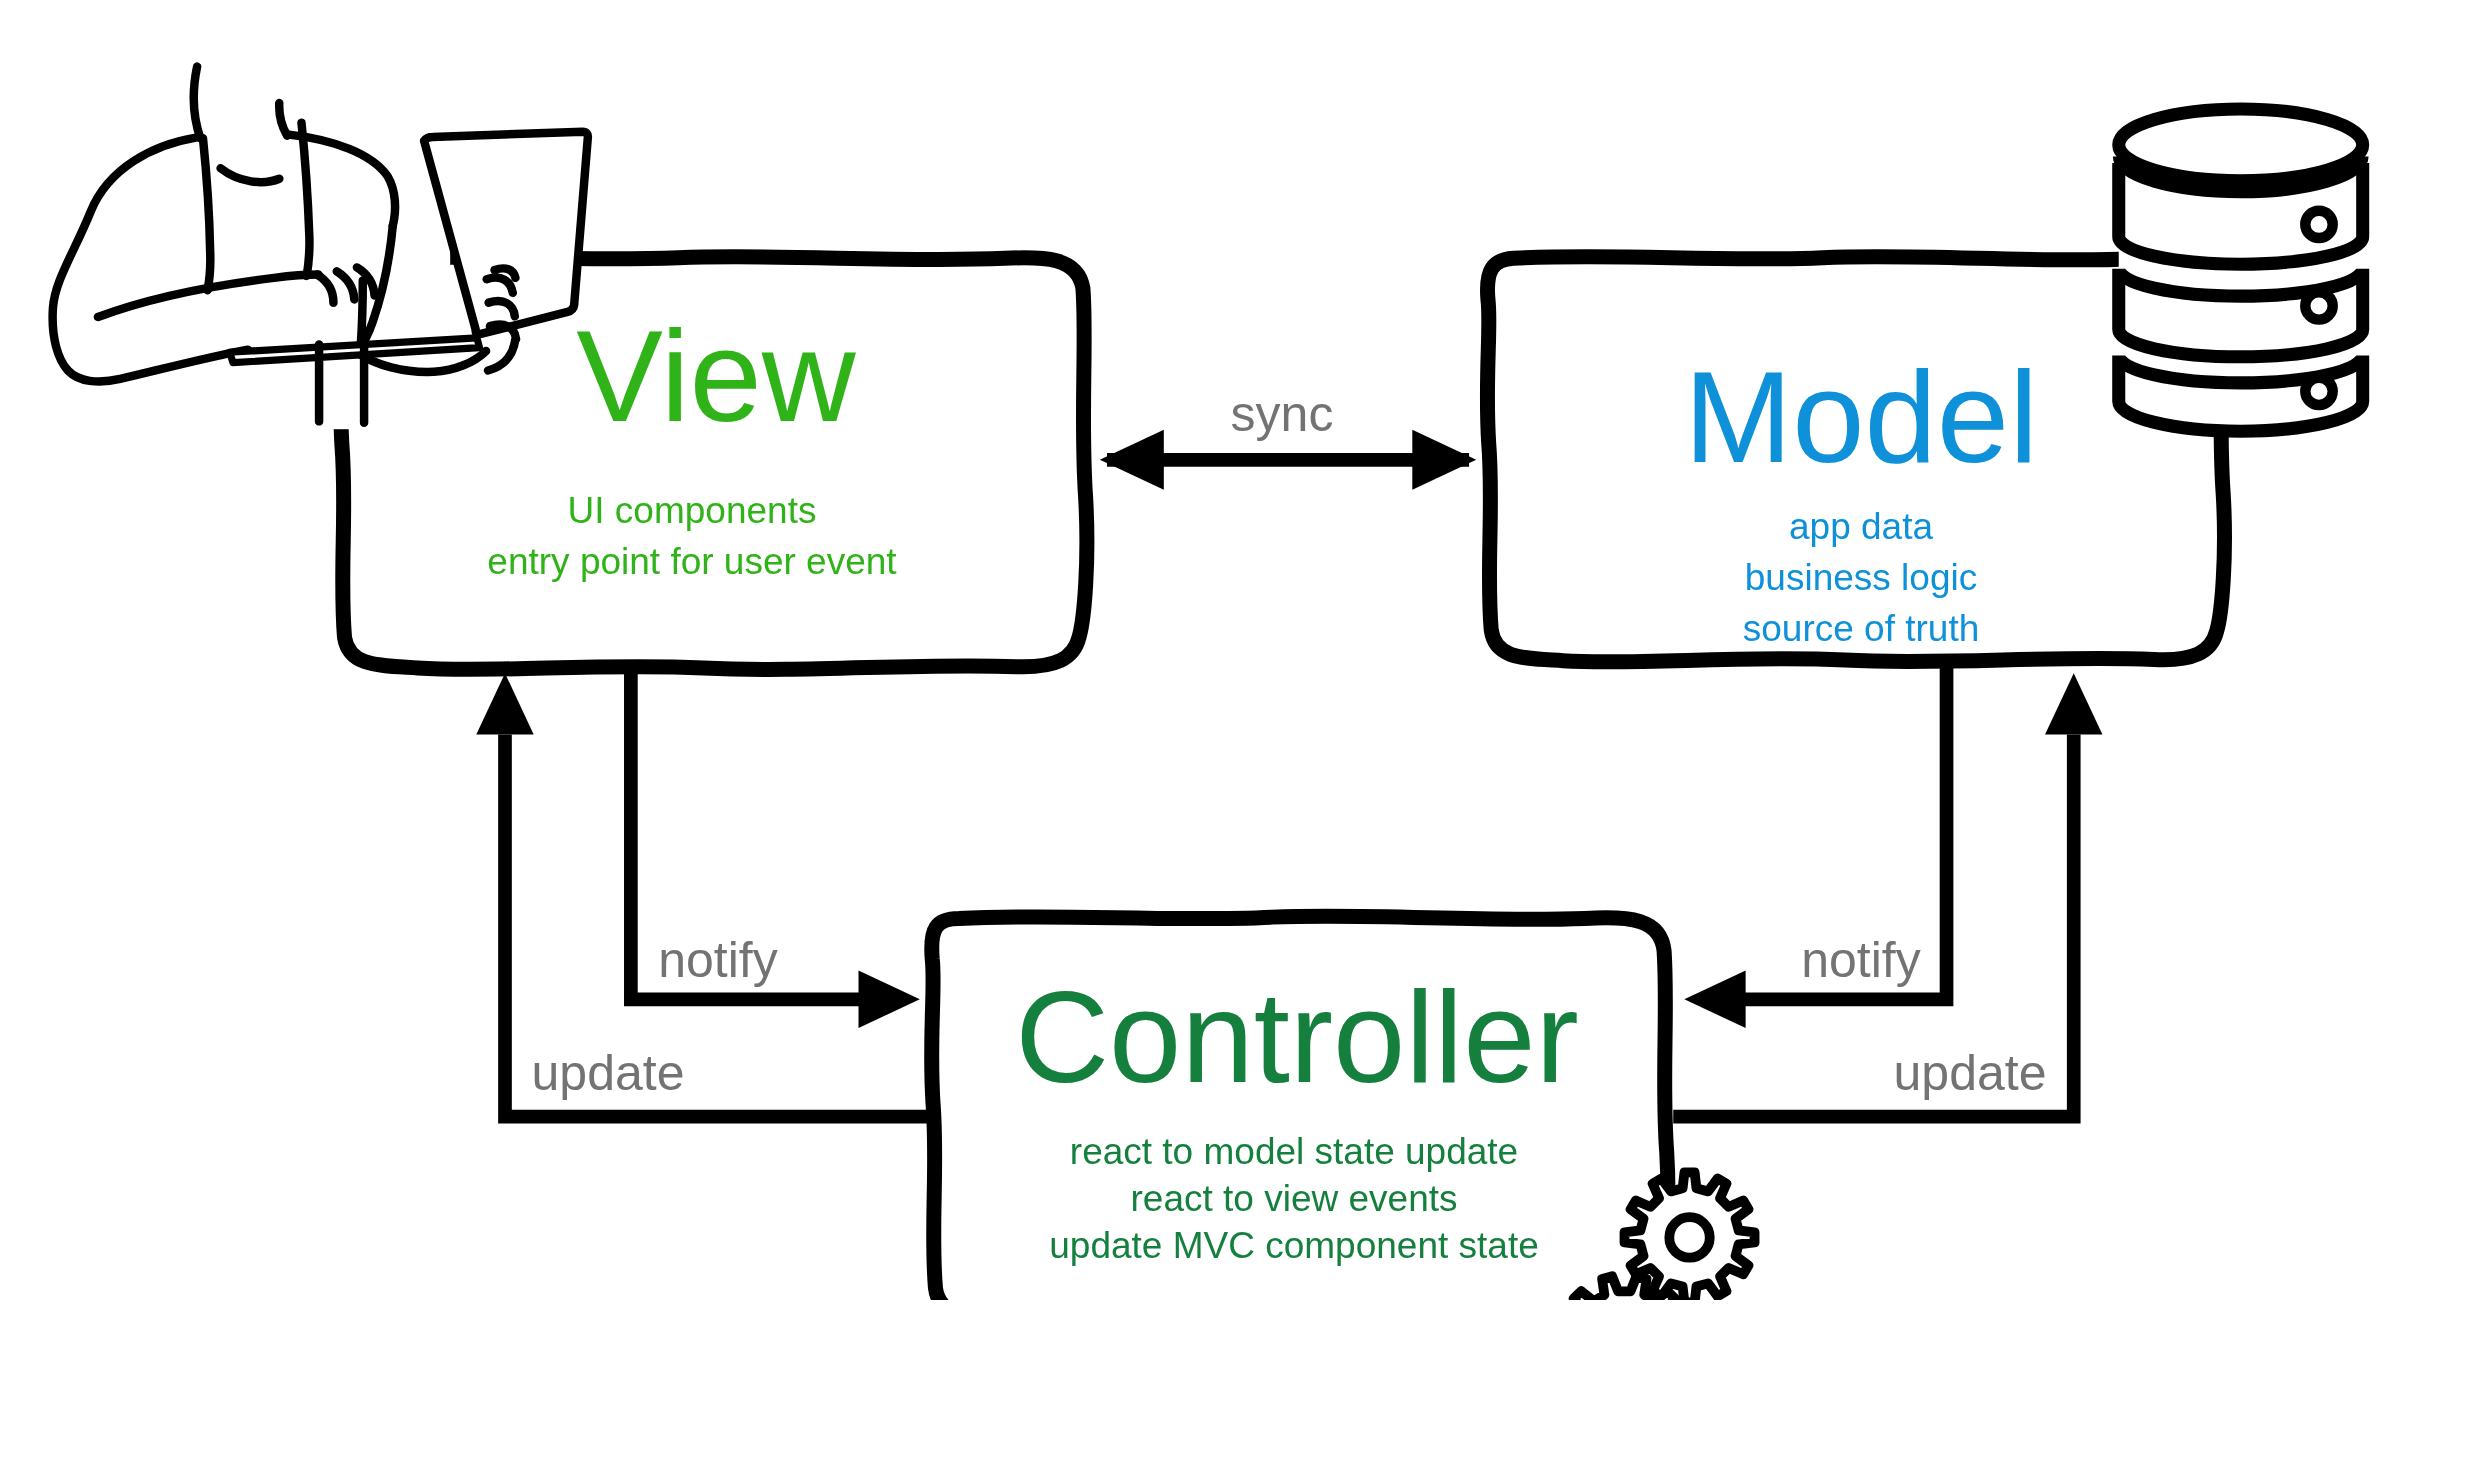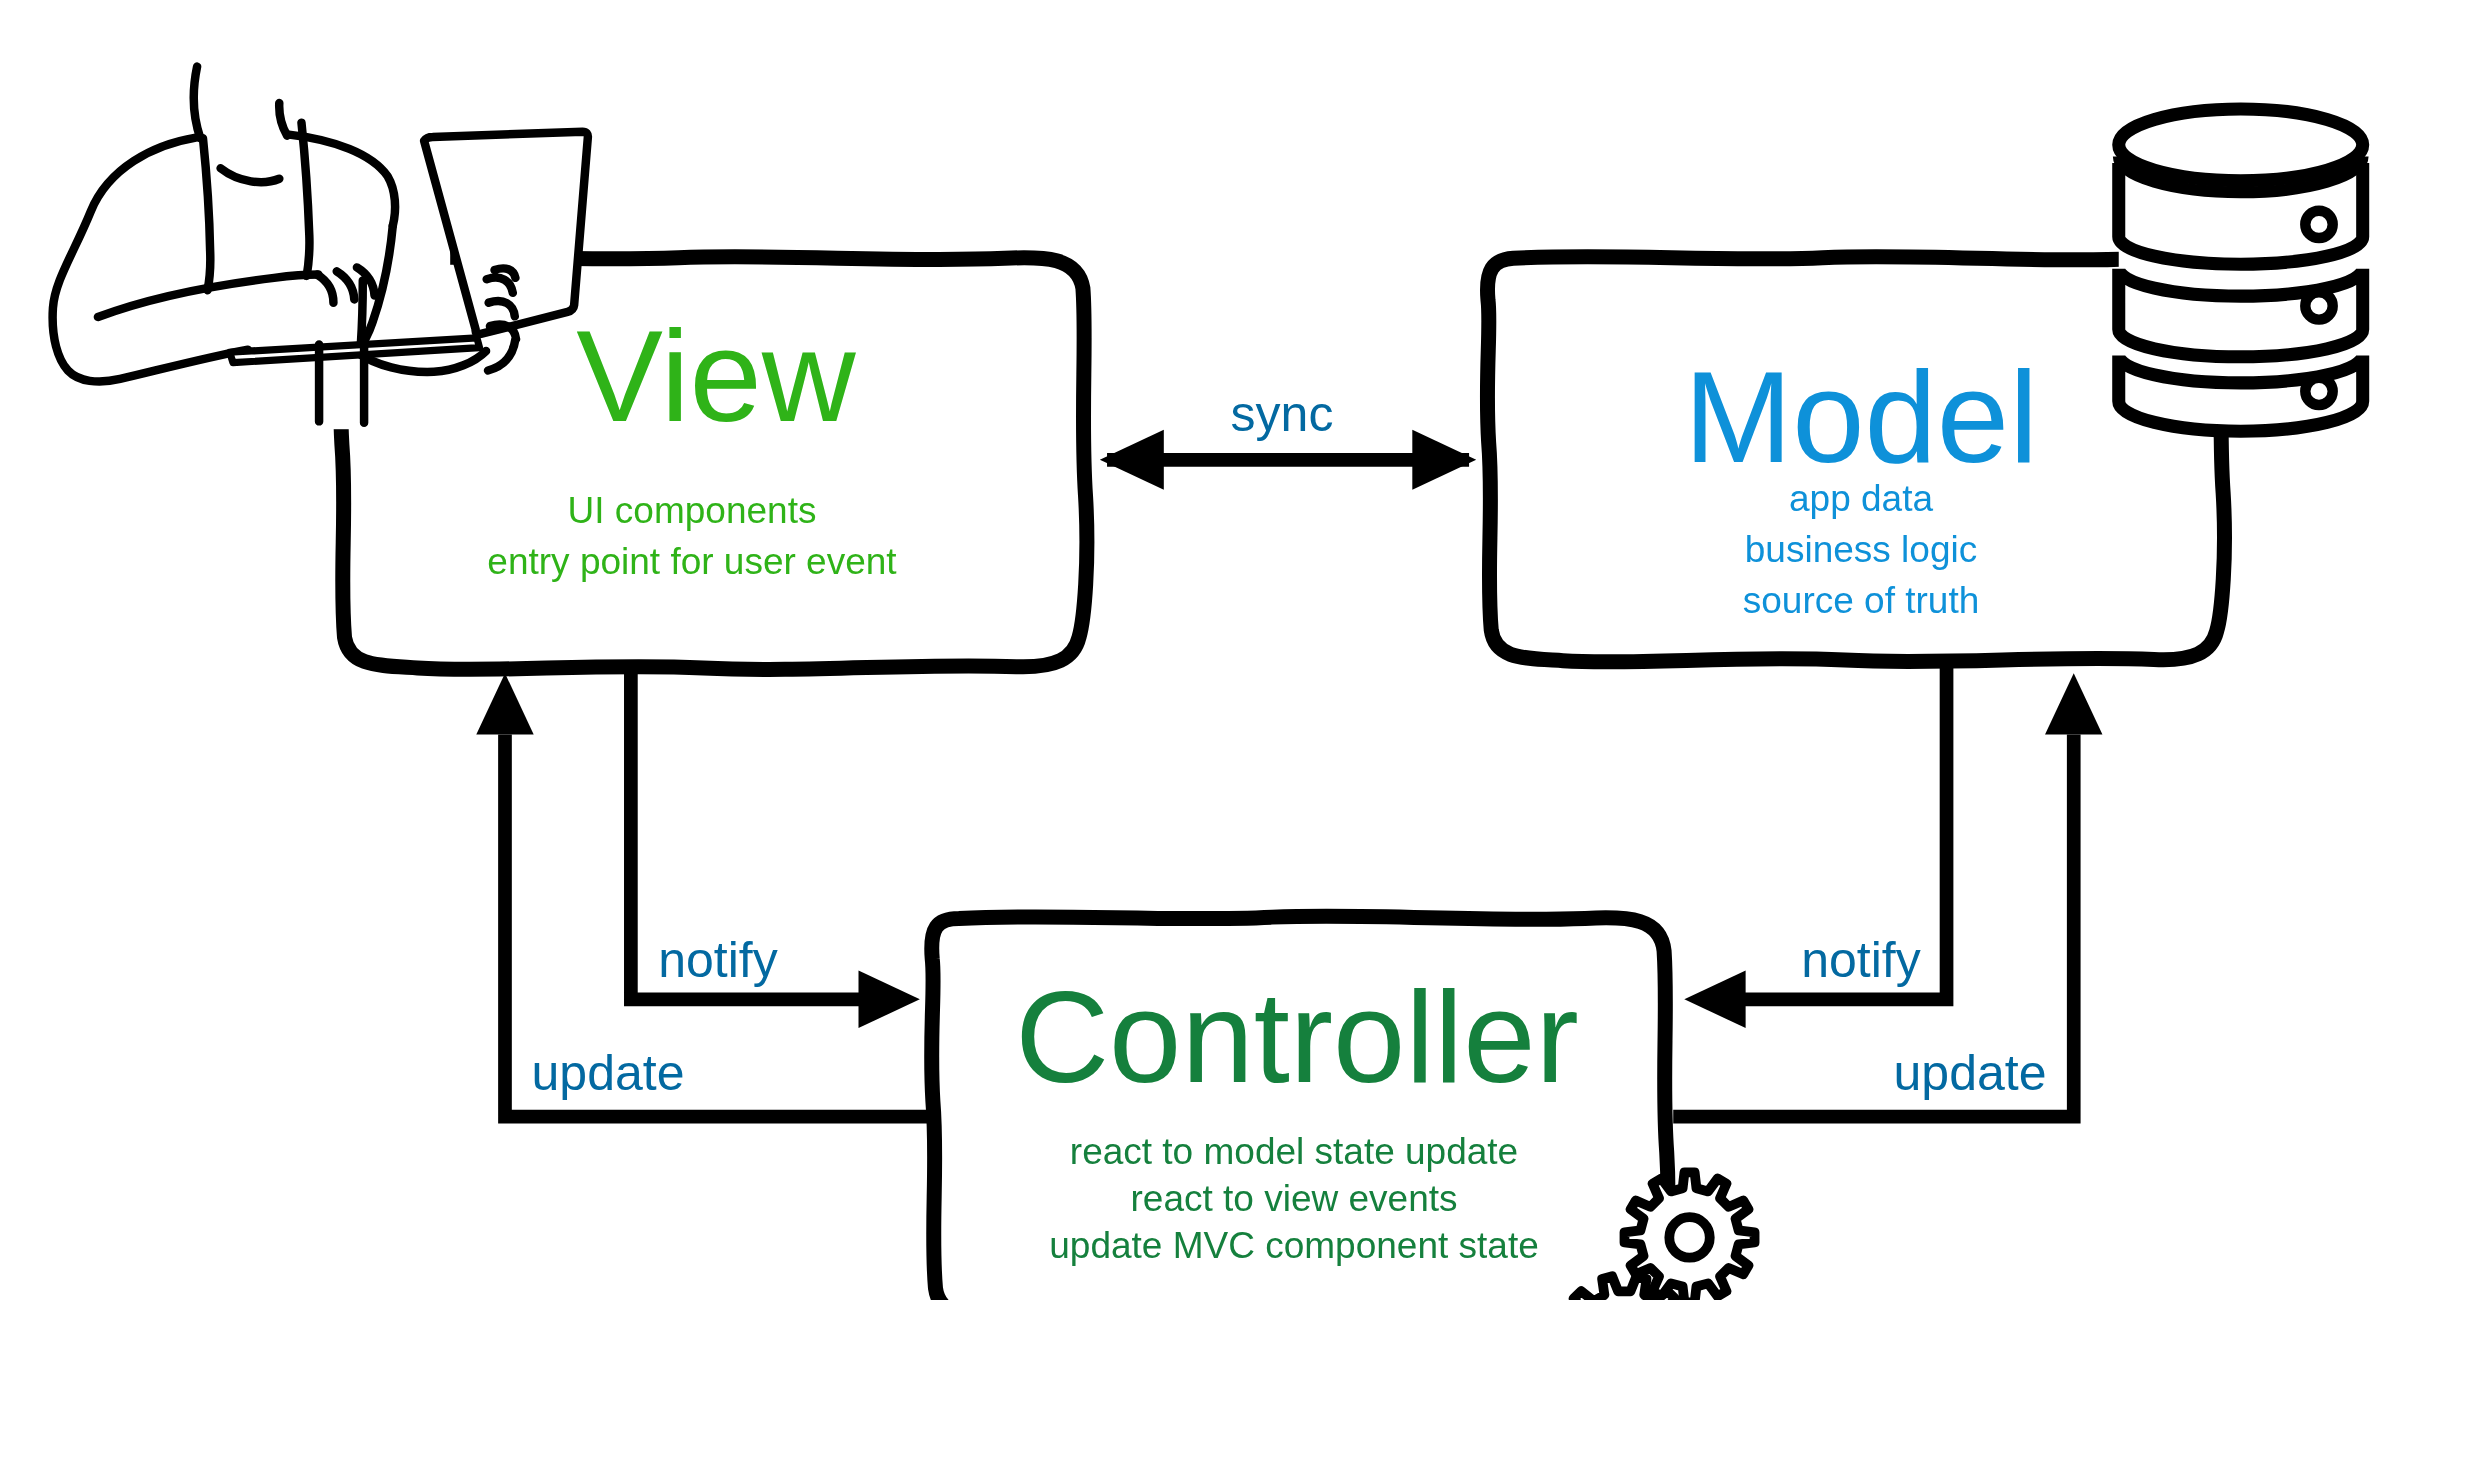--- a/index.html
+++ b/index.html
@@ -18,21 +18,21 @@
     text-align:center;
     line-height:1;
   }
   .box-title{font-size:130px;letter-spacing:0px;}
   .box-desc{font-size:37px;}
   .box-desc .dl{line-height:51px;}
   .ctrl-desc .dl{line-height:47px;}
   .view-c{color:#2fb318;}
   .model-c{color:#0e91d9;margin-top:41px;}
   .ctrl-c{color:#15803d;}
-  .arrow-label{font-size:50px;color:#0369a1;}
+  .arrow-label{font-size:50px;color:#737373;}
   .sk{fill:none;stroke:#000;stroke-width:13;stroke-linecap:round;stroke-linejoin:round;}
   .wfill{fill:#fff;stroke:none;}
 </style>
 </head>
 <body>
 
 <div class="stage">
 
   <svg class="canvas" width="2475" height="1482" viewBox="0 0 3794 2272">
 
@@ -149,21 +149,21 @@
     </g>
   </svg>
 
   <div class="t box-title view-c" style="left:716px;top:376px;">View</div>
   <div class="t box-desc view-c" style="left:692px;top:536px;">
     <div class="dl">UI components</div>
     <div class="dl">entry point for user event</div>
   </div>
 
   <div class="t box-title model-c" style="left:1861px;top:376px;">Model</div>
-  <div class="t box-desc model-c" style="left:1861px;top:508px;text-align:center;">
+  <div class="t box-desc model-c" style="left:1861px;top:536px;text-align:center;">
     <div class="dl">app data</div>
     <div class="dl">business logic</div>
     <div class="dl">source of truth</div>
   </div>
 
   <div class="t box-title ctrl-c" style="left:1297px;top:1037px;">Controller</div>
   <div class="t box-desc ctrl-desc ctrl-c" style="left:1294px;top:1198px;">
     <div class="dl">react to model state update</div>
     <div class="dl">react to view events</div>
     <div class="dl">update MVC component state</div>

